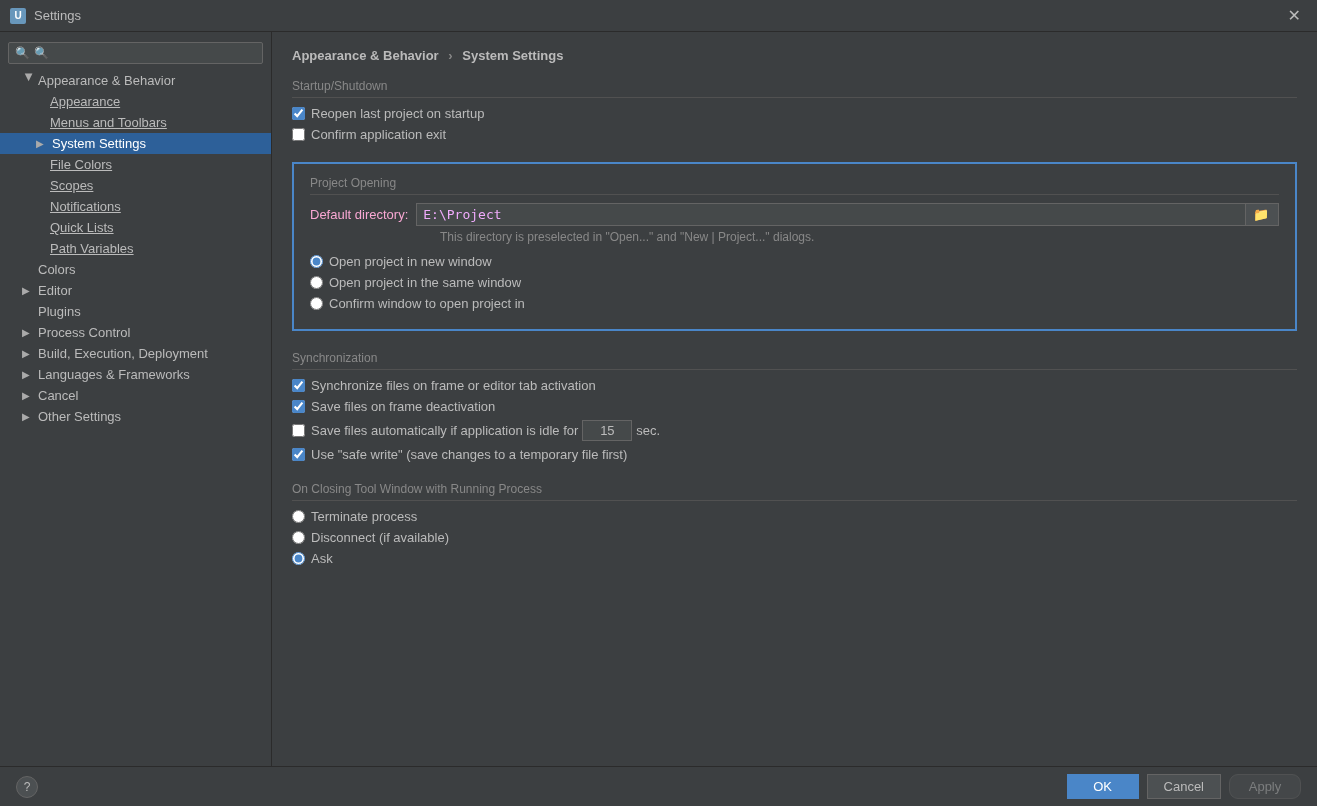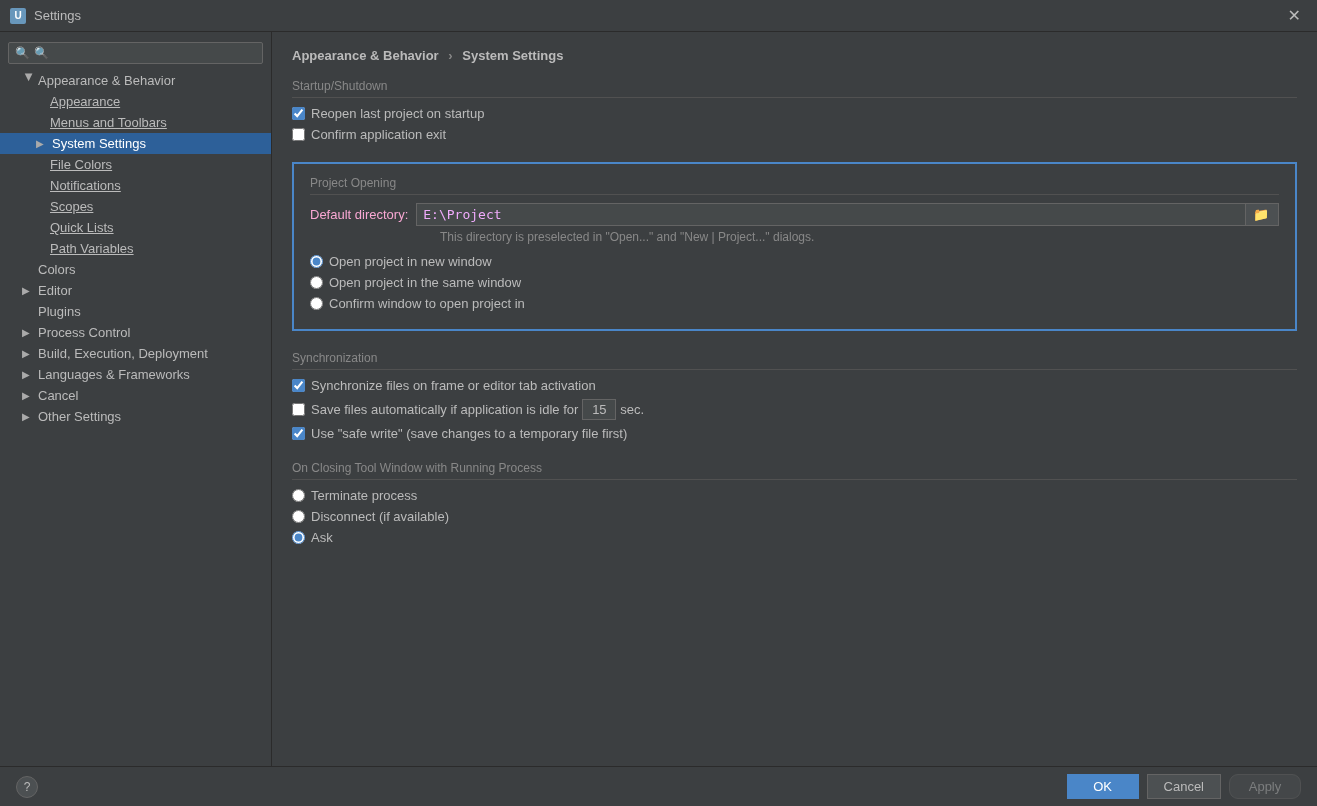--- a/index.html
+++ b/index.html
@@ -206,21 +206,21 @@
       accent-color: #4a86c8;
     }
 
     
     .input-inline {
       background: #45494a;
       border: 1px solid #646464;
       color: #bbbbbb;
       font-size: 13px;
       padding: 2px 4px;
-      width: 34px;
+      width: 50px;
       text-align: center;
       outline: none;
       margin: 0 4px;
     }
 
     
     .bottom-bar {
       height: 40px;
       background: #3c3f41;
       border-top: 1px solid #2b2b2b;
@@ -292,24 +292,24 @@
       <span>Menus and Toolbars</span>
     </div>
     <div class="tree-item level-2 selected">
       <span class="arrow">▶</span>
       <span>System Settings</span>
     </div>
     <div class="tree-item level-2-noarrow">
       <span>File Colors</span>
     </div>
     <div class="tree-item level-2-noarrow">
+      <span>Scopes</span>
+    </div>
+    <div class="tree-item level-2-noarrow">
       <span>Notifications</span>
-    </div>
-    <div class="tree-item level-2-noarrow">
-      <span>Scopes</span>
     </div>
     <div class="tree-item level-2-noarrow">
       <span>Quick Lists</span>
     </div>
     <div class="tree-item level-2-noarrow">
       <span>Path Variables</span>
     </div>
 
     <div class="tree-item level-1">
       <span class="arrow" style="visibility:hidden">▶</span>
@@ -398,20 +398,24 @@
       </div>
     </div>
 
     <div class="section">
       <div class="section-title">Synchronization</div>
       <div class="checkbox-row">
         <input type="checkbox" id="sync-files" checked="" style="">
         <label for="sync-files">Synchronize files on frame or editor tab activation</label>
       </div>
       <div class="checkbox-row">
+        <input type="checkbox" id="save-deactivation" checked="" style="">
+        <label for="save-deactivation">Save files on frame deactivation</label>
+      </div>
+      <div class="checkbox-row">
         <input type="checkbox" id="save-idle" style="">
         <label for="save-idle">Save files automatically if application is idle for</label>
         <input type="text" class="input-inline" value="15" style="">
         <span>sec.</span>
       </div>
       <div class="checkbox-row">
         <input type="checkbox" id="safe-write" checked="" style="">
         <label for="safe-write">Use "safe write" (save changes to a temporary file first)</label>
       </div>
     </div>

